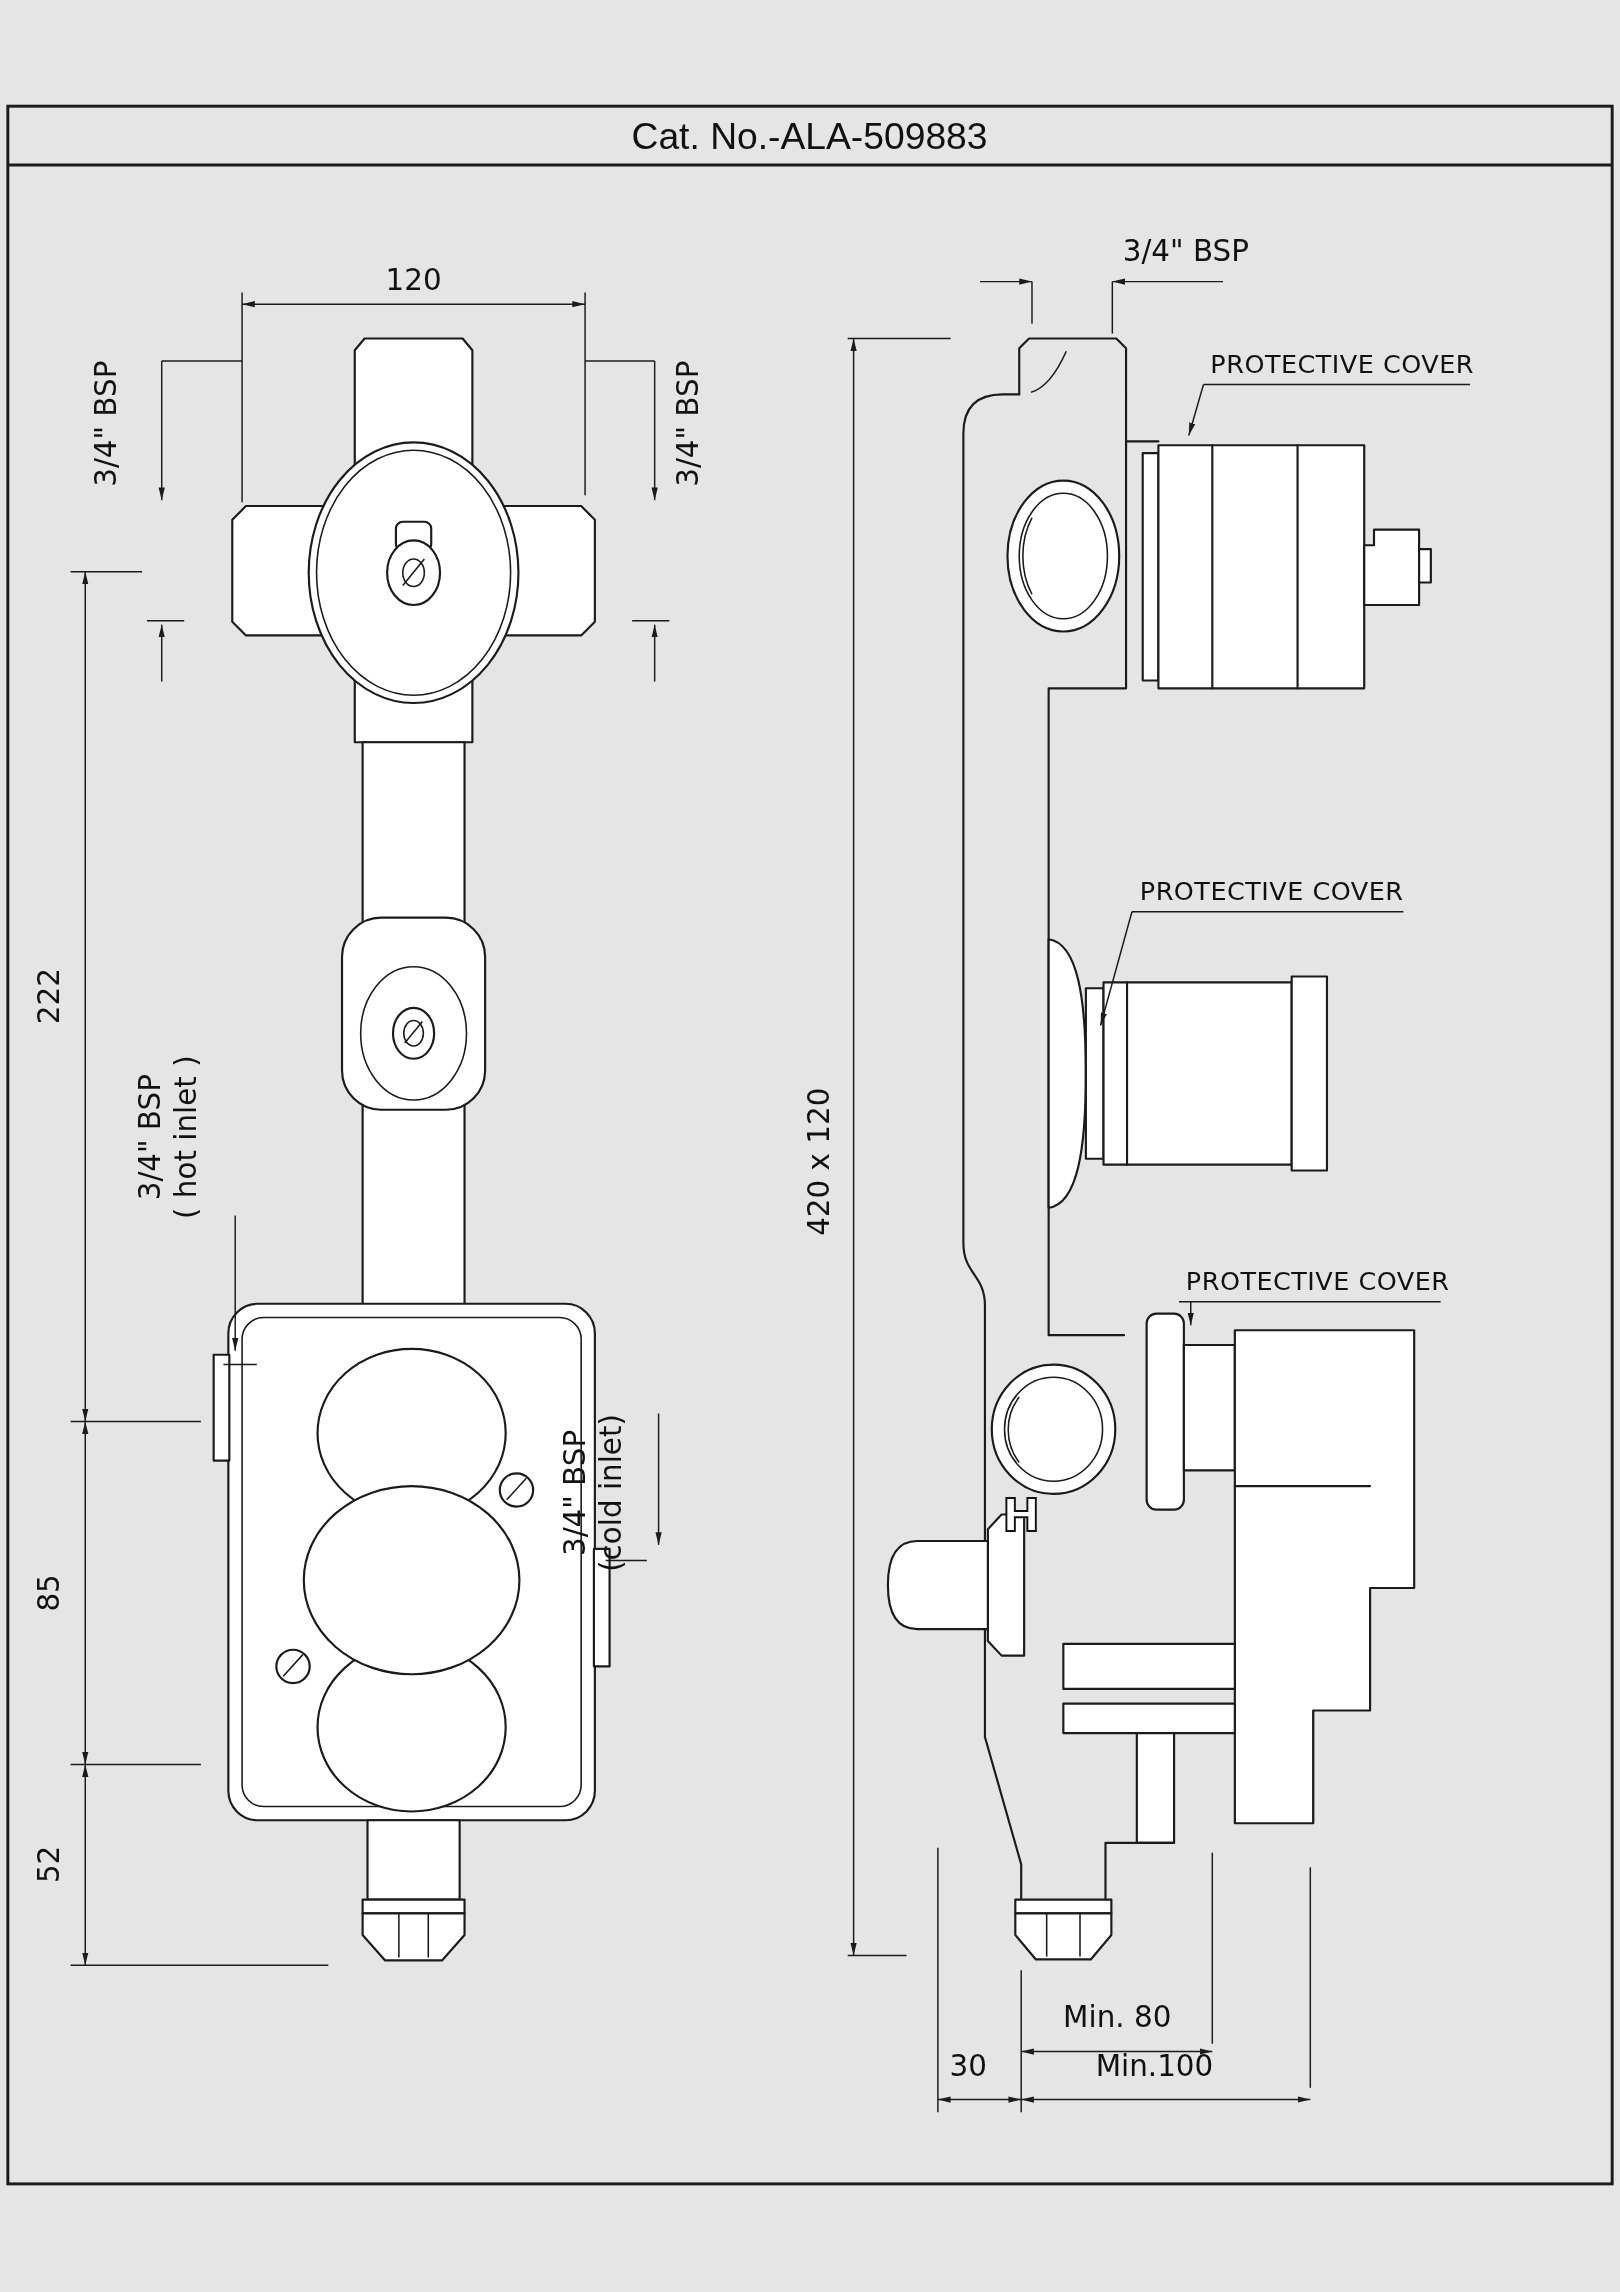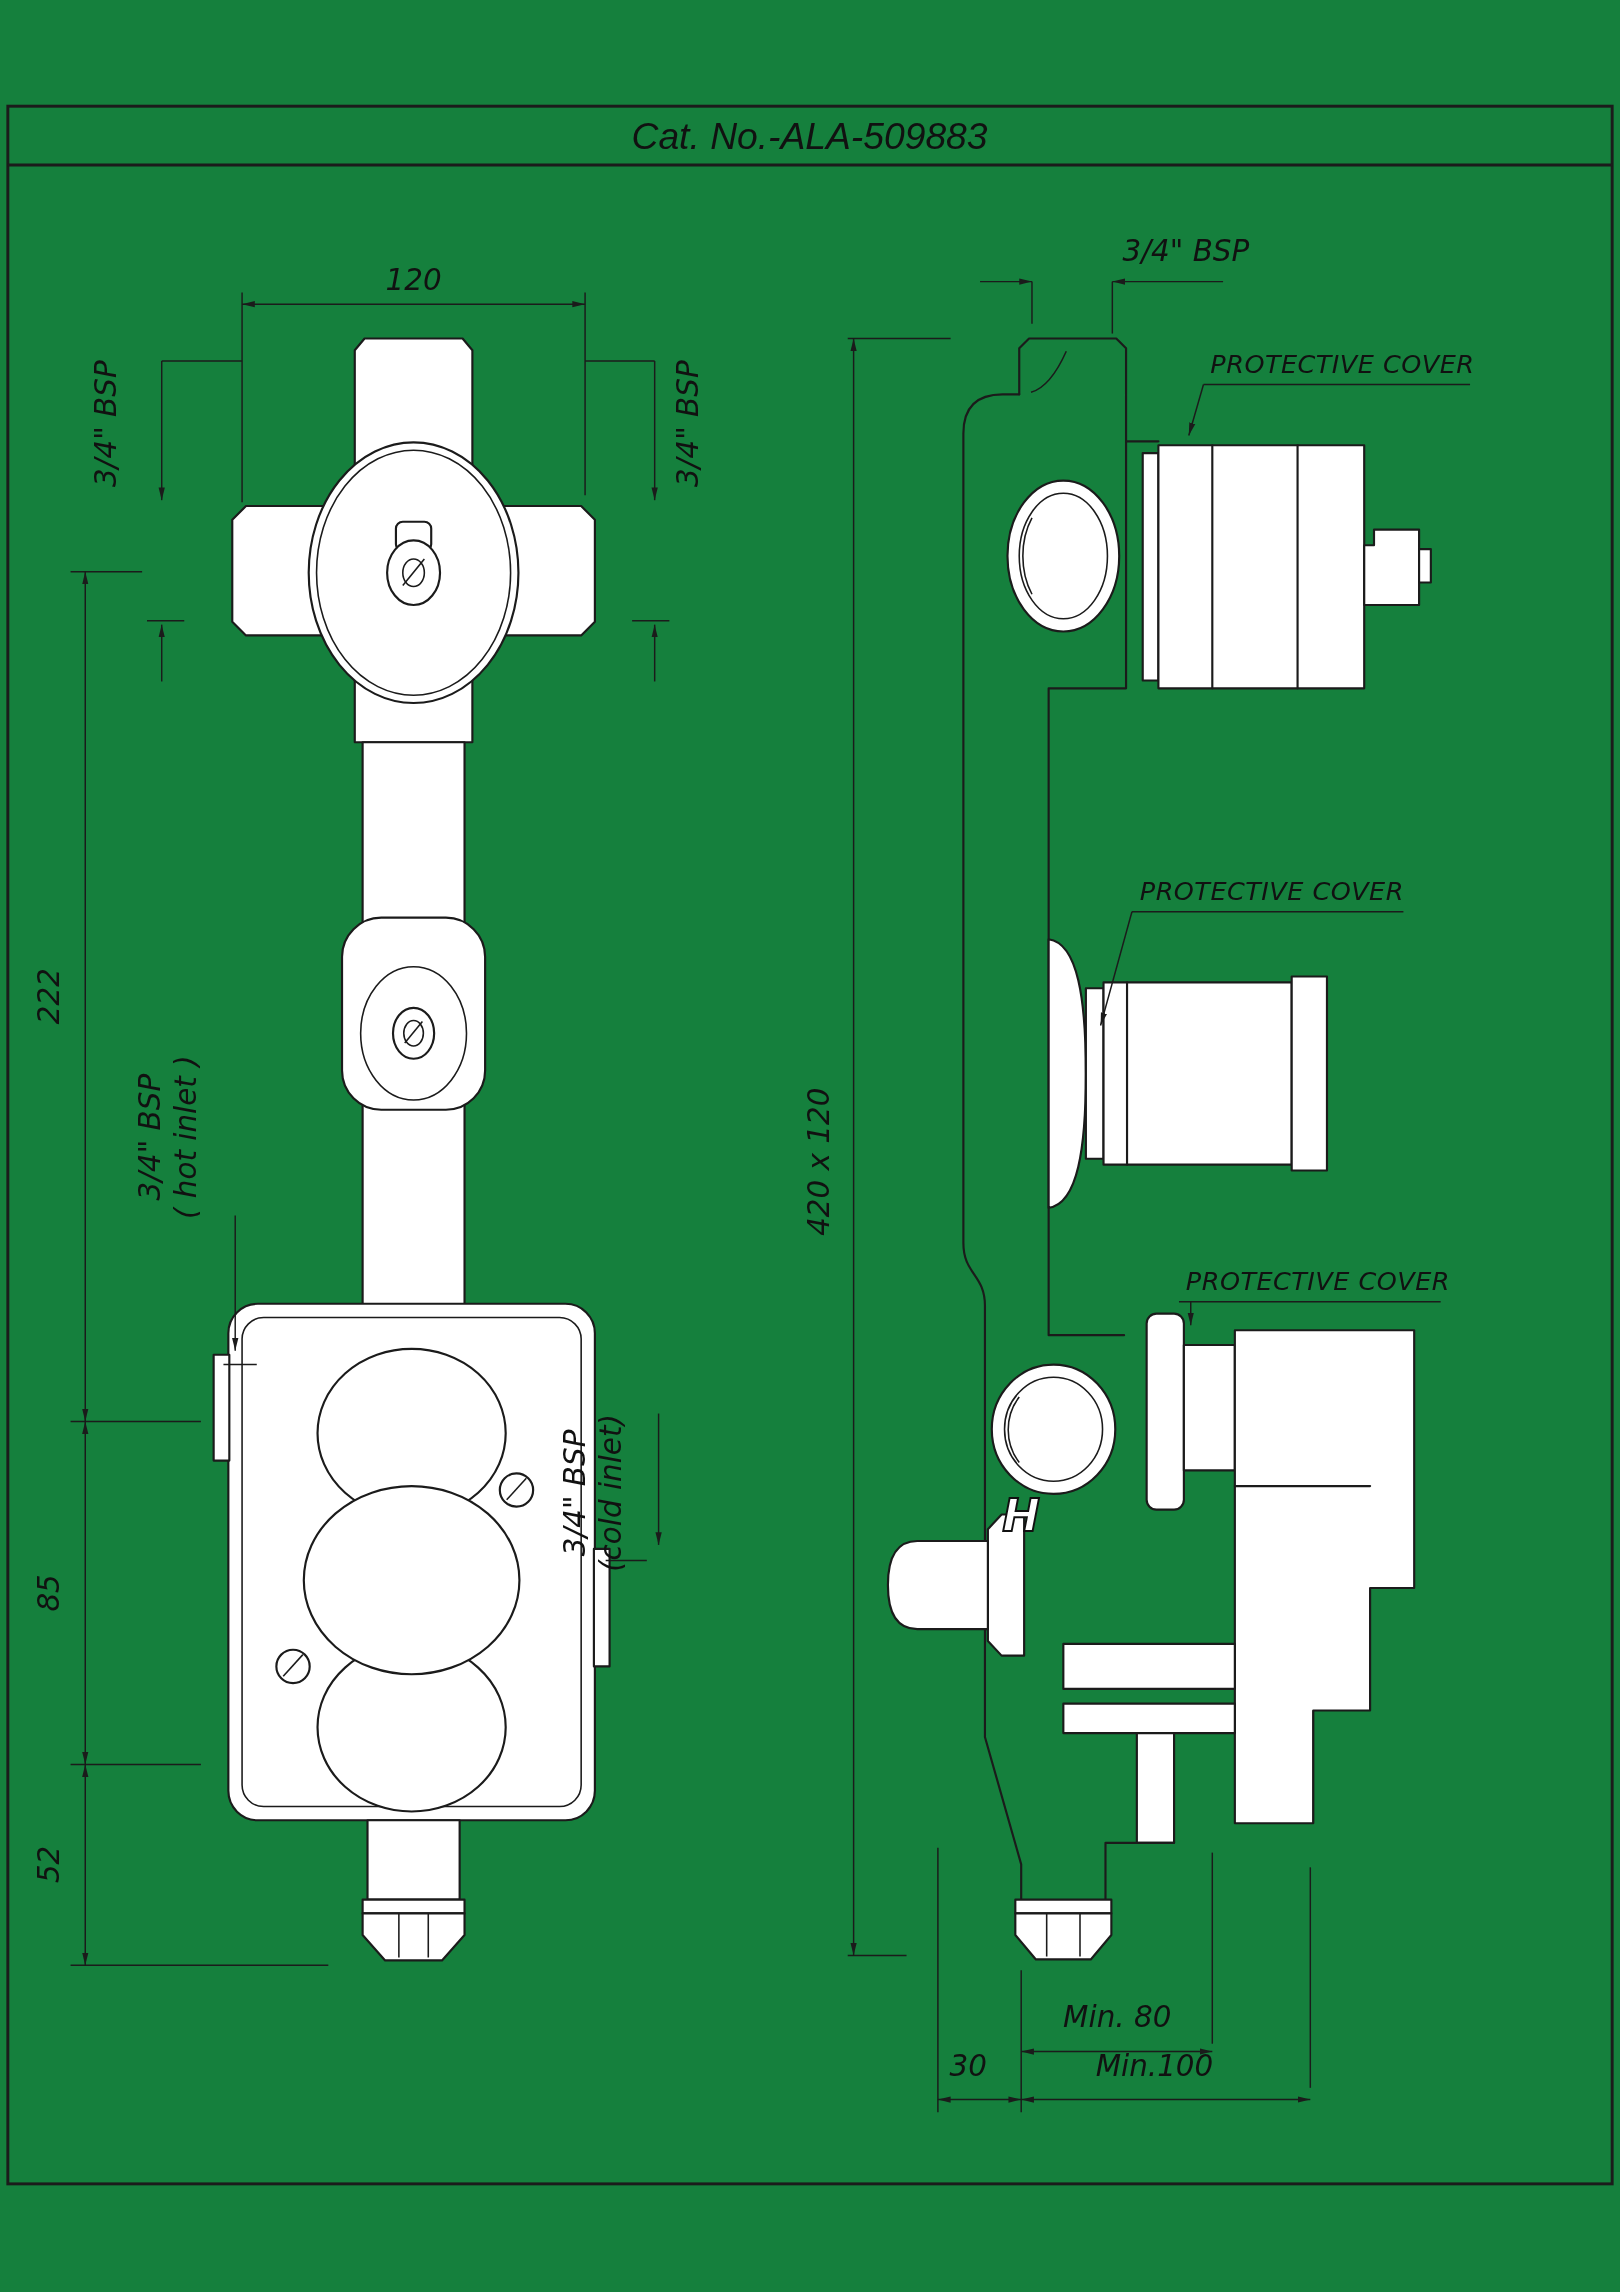--- a/index.html
+++ b/index.html
@@ -1,16 +1,16 @@
 <!DOCTYPE html>
 <html><head>
 <meta charset="utf-8">
 <style>
   html,body{margin:0;padding:0;background:#fff;}
-  #page{position:relative;width:1620px;height:2293px;background:#15803d;font-family:"DejaVu Sans",sans-serif;font-style:italic;}
+  #page{position:relative;width:1620px;height:2293px;background:#e5e5e5;font-family:"DejaVu Sans",sans-serif;}
   svg{display:block;}
   .ol   {fill:#fff;stroke:#1b1b1b;stroke-width:2.2;stroke-linejoin:round;}
   .ln   {fill:none;stroke:#1b1b1b;stroke-width:2.2;stroke-linejoin:round;stroke-linecap:round;}
   .thin {fill:none;stroke:#1b1b1b;stroke-width:1.6;}
   .dim  {fill:none;stroke:#1b1b1b;stroke-width:1.5;}
   .frame{fill:none;stroke:#1b1b1b;stroke-width:3;}
   .dimtxt{font-size:30px;fill:#111;}
   .lbltxt{font-size:26px;fill:#111;letter-spacing:.5px;}
   .titletxt{font-family:"Liberation Sans","DejaVu Sans",sans-serif;font-size:38px;fill:#111;}
   .hollow{font-size:46px;font-weight:bold;fill:#fff;stroke:#111;stroke-width:2;}

